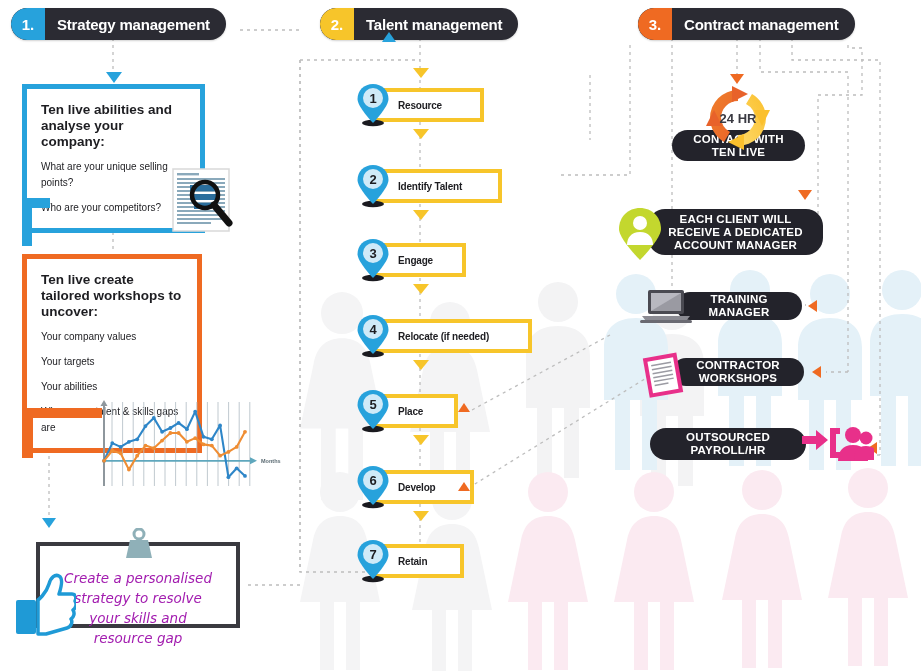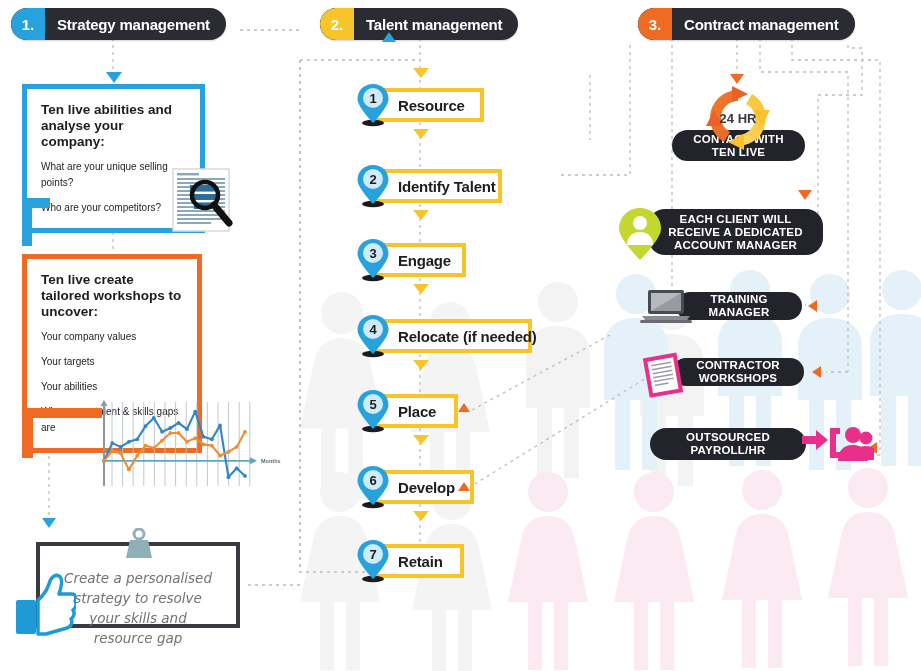--- a/index.html
+++ b/index.html
@@ -44,41 +44,41 @@
   .b-inner{padding:13px 14px 12px 14px;}
 
   
   .step{position:absolute;height:34px;display:flex;align-items:center;}
   .step-box{
     position:absolute;left:18px;top:0;height:34px;
     background:#ffffff;border:4px solid #f7c52a;border-left:none;
     box-sizing:border-box;display:flex;align-items:center;
     padding-left:24px;padding-right:14px;
   }
-  .step-label{font-size:15px;font-weight:bold;color:#1d1d21;white-space:nowrap;letter-spacing:-0.2px;}
+  .step-label{font-size:10px;font-weight:bold;color:#1d1d21;white-space:nowrap;letter-spacing:-0.2px;}
   .pin{position:absolute;left:0;top:-5px;width:34px;height:44px;z-index:3;}
 
   
   .tag{
     position:absolute;background:#23232b;border-radius:17px;
     display:flex;align-items:center;justify-content:center;
     color:#ffffff;text-align:center;box-sizing:border-box;
     padding:6px 14px;
   }
   .tag-txt{font-size:11.5px;font-weight:bold;line-height:13px;letter-spacing:0.2px;}
 
   
   .icon-abs{position:absolute;z-index:4;}
   .note-board{
     position:absolute;background:#ffffff;border:4px solid #3a3a40;
     box-sizing:border-box;
   }
   .note-txt{
     font-family:"DejaVu Sans", sans-serif;
-    font-size:13.5px;color:#737373;line-height:20px;text-align:center;
+    font-size:13.5px;color:#a21caf;line-height:20px;text-align:center;
     font-style:italic;padding:22px 18px 0 18px;
   }
 </style>
 </head>
 <body>
 
 <div id="stage">
 
   <svg id="bg-layer" viewBox="0 0 921 671">
     <defs>

